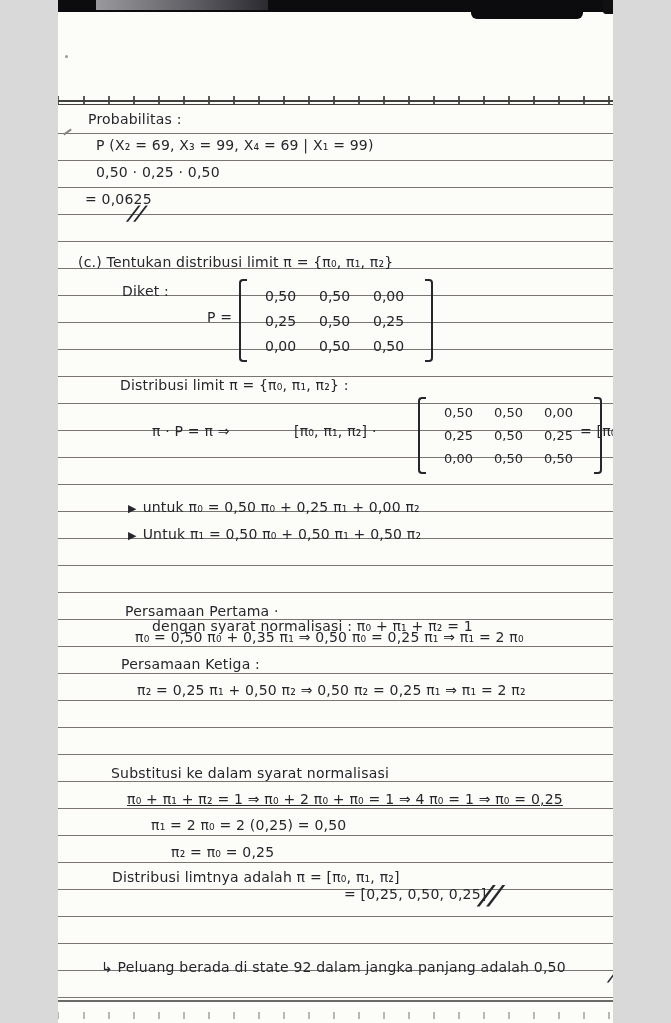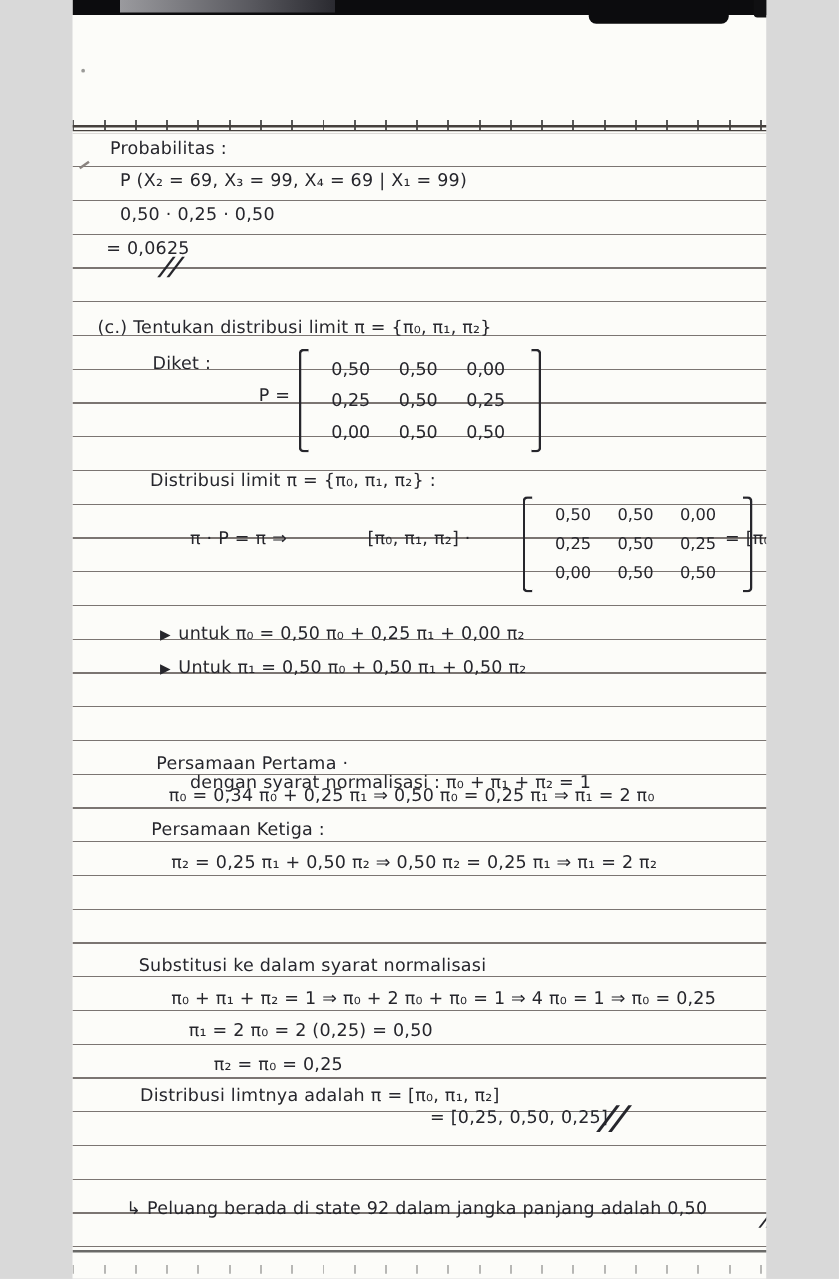--- a/index.html
+++ b/index.html
@@ -130,26 +130,26 @@
 
   <div class="hand" style="top:499px; left:70px;">
     <span style="font-size:11px; margin-right:6px;">▶</span><span>untuk  π₀ = 0,50 π₀ + 0,25 π₁ + 0,00 π₂</span>
   </div>
   <div class="hand" style="top:526px; left:70px;">
     <span style="font-size:11px; margin-right:6px;">▶</span><span>Untuk  π₁ = 0,50 π₀ + 0,50 π₁ + 0,50 π₂</span>
   </div>
   <div class="hand" style="top:590px; left:94px;margin-top:28px;">dengan syarat normalisasi :  π₀ + π₁ + π₂ = 1</div>
 
   <div class="hand" style="top:603px; left:67px;">Persamaan Pertama ·</div>
-  <div class="hand" style="top:629px; left:77px;">π₀ = 0,34 π₀ + 0,25 π₁  ⇒ 0,50 π₀ = 0,25 π₁  ⇒ π₁ = 2 π₀</div>
+  <div class="hand" style="top:629px; left:77px;">π₀ = 0,50 π₀ + 0,35 π₁  ⇒ 0,50 π₀ = 0,25 π₁  ⇒ π₁ = 2 π₀</div>
   <div class="hand" style="top:656px; left:63px;">Persamaan Ketiga :</div>
   <div class="hand" style="top:682px; left:79px;">π₂ = 0,25 π₁ + 0,50 π₂  ⇒ 0,50 π₂ = 0,25 π₁  ⇒ π₁ = 2 π₂</div>
 
   <div class="hand" style="top:765px; left:53px;">Substitusi ke dalam syarat normalisasi</div>
-  <div class="hand" style="top:791px; left:79px;">π₀ + π₁ + π₂ = 1  ⇒ π₀ + 2 π₀ + π₀ = 1 ⇒ 4 π₀ = 1 ⇒ π₀ = 0,25</div>
+  <div class="hand" style="top:791px; left:69px;text-decoration:underline;">π₀ + π₁ + π₂ = 1  ⇒ π₀ + 2 π₀ + π₀ = 1 ⇒ 4 π₀ = 1 ⇒ π₀ = 0,25</div>
   <div class="hand" style="top:817px; left:93px;">π₁ = 2 π₀ = 2 (0,25) = 0,50</div>
   <div class="hand" style="top:844px; left:113px;">π₂ = π₀ = 0,25</div>
 
   <div class="hand" style="top:869px; left:54px;">Distribusi limtnya adalah  π = [π₀, π₁, π₂]</div>
   <div class="hand" style="top:886px; left:286px;">= [0,25, 0,50, 0,25]</div>
   <div class="slash" style="top:880px; left:424px; font-size:26px;">//</div>
 
   <div class="hand" style="top:959px; left:43px;">↳ Peluang berada di state 92 dalam jangka panjang adalah 0,50</div>
   <div class="slash" style="top:966px; left:552px; font-size:16px;">//</div>
 

